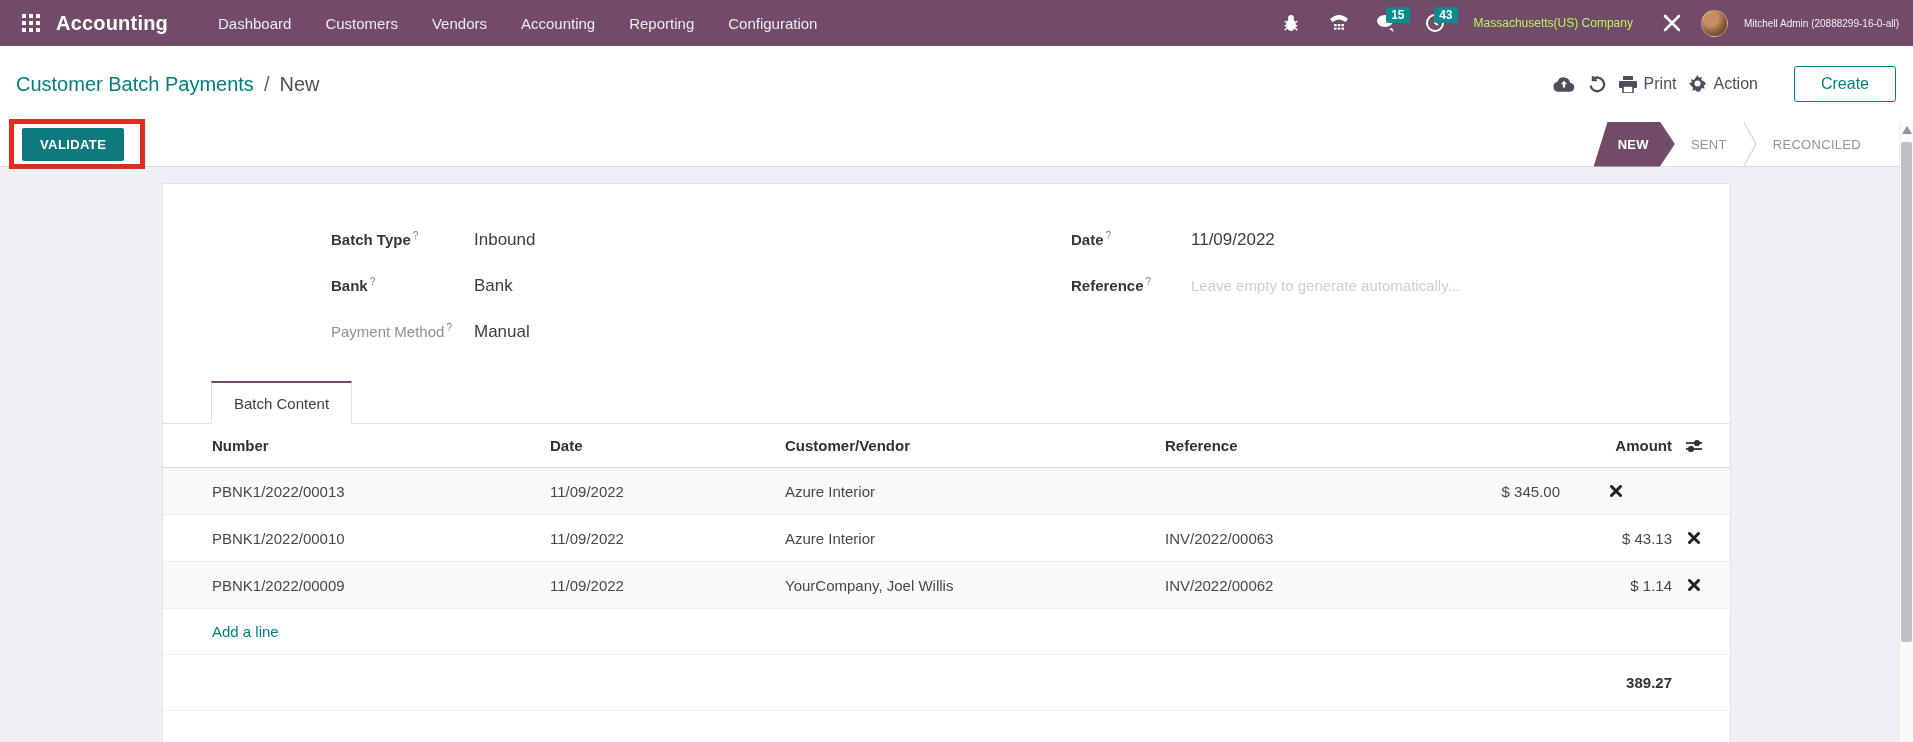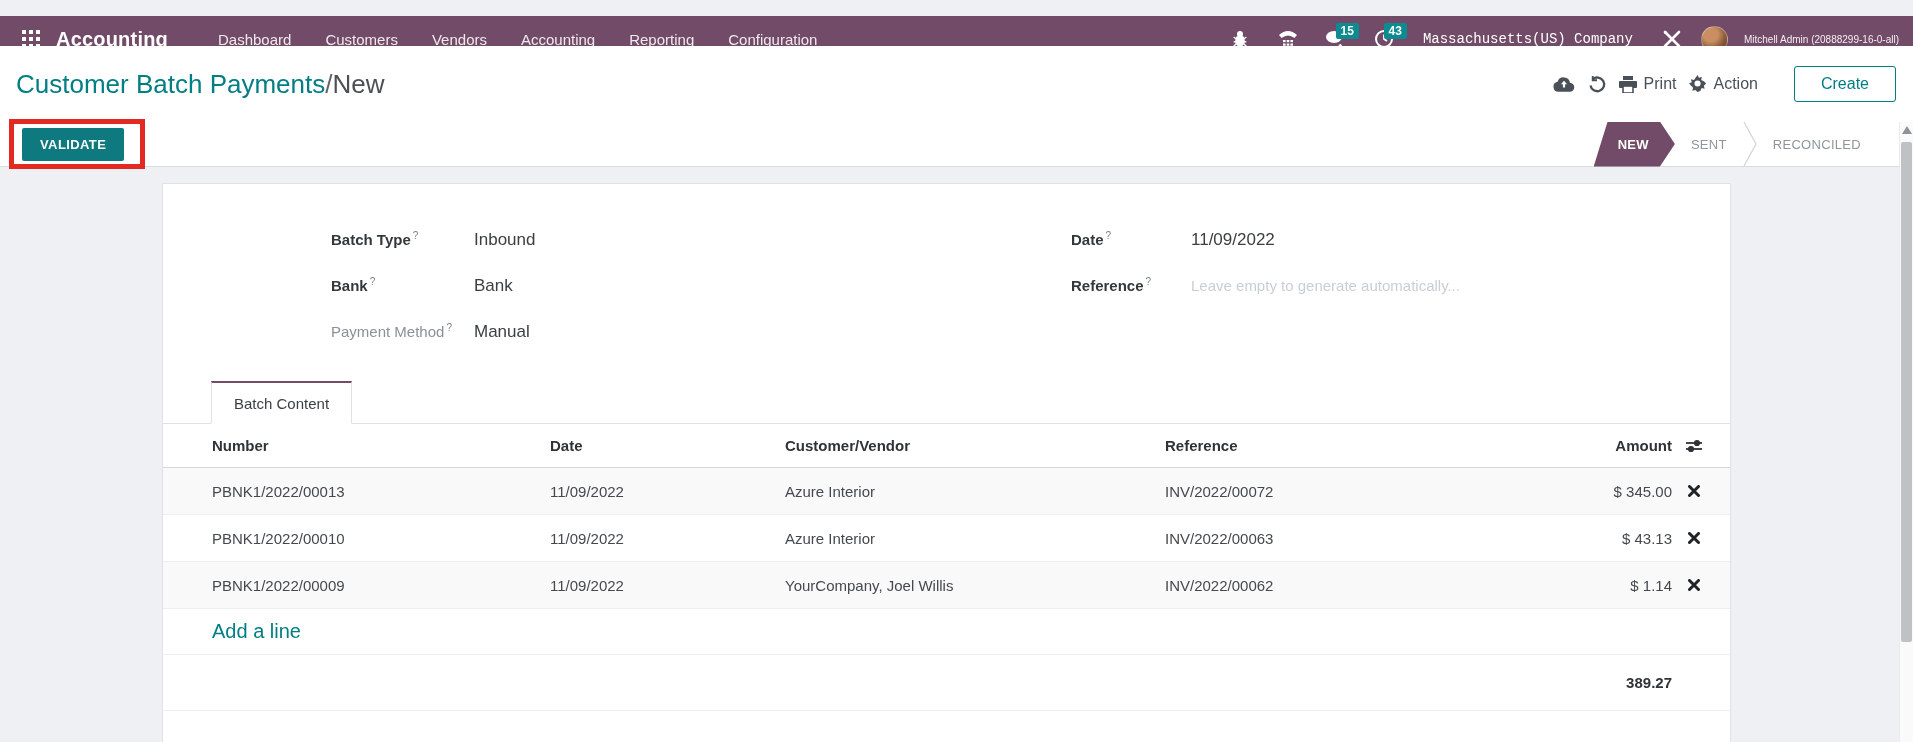--- a/index.html
+++ b/index.html
@@ -1,40 +1,40 @@
 <!DOCTYPE html>
 <html><head>
 <meta charset="utf-8">
 <style>
   * { margin:0; padding:0; box-sizing:border-box; }
   html,body { width:1913px; height:742px; overflow:hidden;
     font-family:"Liberation Sans", sans-serif; background:#eef0f4; }
 
   
-  .navbar { position:absolute; left:0; top:16px; width:1913px; height:46px;
+  .navbar { position:absolute; left:0; top:0; width:1913px; height:46px;
     background:#714b67; display:flex; align-items:center; color:#fff; padding:12px 14px;gap:20px; }
   .nav-left { display:flex; align-items:center; gap:8px; }
   .apps-btn { width:34px; height:34px; display:flex; align-items:center; justify-content:center; cursor:pointer; }
   .app-name { font-size:20px; font-weight:700; margin-right:28px; letter-spacing:.2px; }
   .nav-menu { display:flex; align-items:center; gap:6px; }
   .nav-item { font-size:15px; padding:8px 14px; border-radius:3px; cursor:pointer; color:#f0e9ee; }
   .nav-right { margin-left:auto; display:flex; align-items:center; gap:10px; }
   .nav-icon-btn { position:relative; width:38px; height:34px; display:flex; align-items:center; justify-content:center; cursor:pointer; }
   .nav-badge { position:absolute; top:1px; right:-4px; background:#0c8b90; color:#fff;
     font-size:12px; font-weight:700; padding:1px 5px; border-radius:2px; line-height:14px; }
-  .company-name { font-size:14px; color:#ffffff; padding:0 10px; cursor:pointer; white-space:nowrap;font-family:Liberation Mono, monospace; }
+  .company-name { font-size:12px; color:#bef264; padding:0 10px; cursor:pointer; white-space:nowrap; }
   .avatar { width:27px; height:27px; border-radius:50%;
     background:radial-gradient(circle at 35% 30%, #c98f63 0 30%, #8a5a3b 60%, #4e3320 100%);
     border:1px solid rgba(255,255,255,.35); }
   .user-name { font-size:10px; color:#f4eef2; cursor:pointer; white-space:nowrap; margin-left:6px; }
 
   
   .control-panel { position:absolute; left:0; top:46px; width:1913px; height:76px; background:#fff;
     display:flex; align-items:center; padding:0 15px 0 16px; }
-  .breadcrumb { font-size:26px; display:flex; align-items:baseline; white-space:nowrap; }
+  .breadcrumb { font-size:20px; display:flex; align-items:baseline; gap:10px; white-space:nowrap; }
   .bc-parent { color:#017e84; cursor:pointer; }
   .bc-sep { color:#5f6368; }
   .bc-current { color:#4c4f53; }
   .cp-right { margin-left:auto; display:flex; align-items:center; gap:12px; }
   .icon-btn { display:flex; align-items:center; gap:7px; cursor:pointer; color:#495057; font-size:16px; }
   .btn-create { border:1px solid #017e84; color:#017e84; background:#fff; font-size:16px;
     padding:8px 26px; border-radius:3px; cursor:pointer; margin-left:24px; margin-right:2px;
     font-family:"Liberation Sans", sans-serif; }
 
   
@@ -81,21 +81,21 @@
   .trow { display:grid; grid-template-columns:338px 235px 380px 395px 1fr 44px;
     align-items:center; padding:0 14px 0 49px; }
   .thead { height:44px; border-bottom:1px solid #d4d7da; font-weight:700; font-size:15px; color:#2f3338; }
   .tbody-row { height:47px; border-bottom:1px solid #eceef1; font-size:15px; color:#45494e; cursor:pointer; }
   .tbody-row.odd { background:#f9f9fa; }
   .cell-amount { text-align:right; }
   .cell-del { display:flex; justify-content:center; }
   .del-btn { cursor:pointer; display:flex; align-items:center; }
   .cell-opt { display:flex; justify-content:center; cursor:pointer; }
   .addline-row { height:46px; border-bottom:1px solid #eceef1; display:flex; align-items:center; padding-left:49px; }
-  .addline { color:#017e84; font-size:20px; cursor:pointer; }
+  .addline { color:#017e84; font-size:15px; cursor:pointer; }
   .total-row { height:56px; border-bottom:1px solid #eceef1; font-size:15px; font-weight:700; color:#2f3338; }
 
   
   .scrollbar { position:absolute; right:0; top:122px; width:14px; height:620px;
     background:#fafafa; border-left:1px solid #ebebeb; }
   .scroll-arrow { position:absolute; top:4px; left:2px; width:0; height:0;
     border-left:5px solid transparent; border-right:5px solid transparent;
     border-bottom:8px solid #8f9296; cursor:pointer; }
   .scroll-thumb { position:absolute; top:20px; left:1px; width:11px; height:500px;
     background:#bfc1c4; border-radius:2px; cursor:pointer; }
@@ -283,21 +283,20 @@
           <line x1="0" y1="10" x2="16" y2="10"></line>
             <circle cx="5" cy="10" r="2.2"></circle>
         </svg>
       </div>
     </div>
 
     <div class="trow tbody-row odd">
       <div>PBNK1/2022/00013</div>
       <div>11/09/2022</div>
       <div>Azure Interior</div>
-      <div>INV/2022/00072</div>
       <div class="cell-amount">$ 345.00</div>
       <div class="cell-del">
           <span class="del-btn">
         <svg width="12" height="12" viewBox="0 0 12 12" stroke="#1f2327" stroke-width="3" stroke-linecap="round">
               <path d="M1.5 1.5 L10.5 10.5 M10.5 1.5 L1.5 10.5"></path>
             </svg>
       </span>
         </div>
     </div>
 

